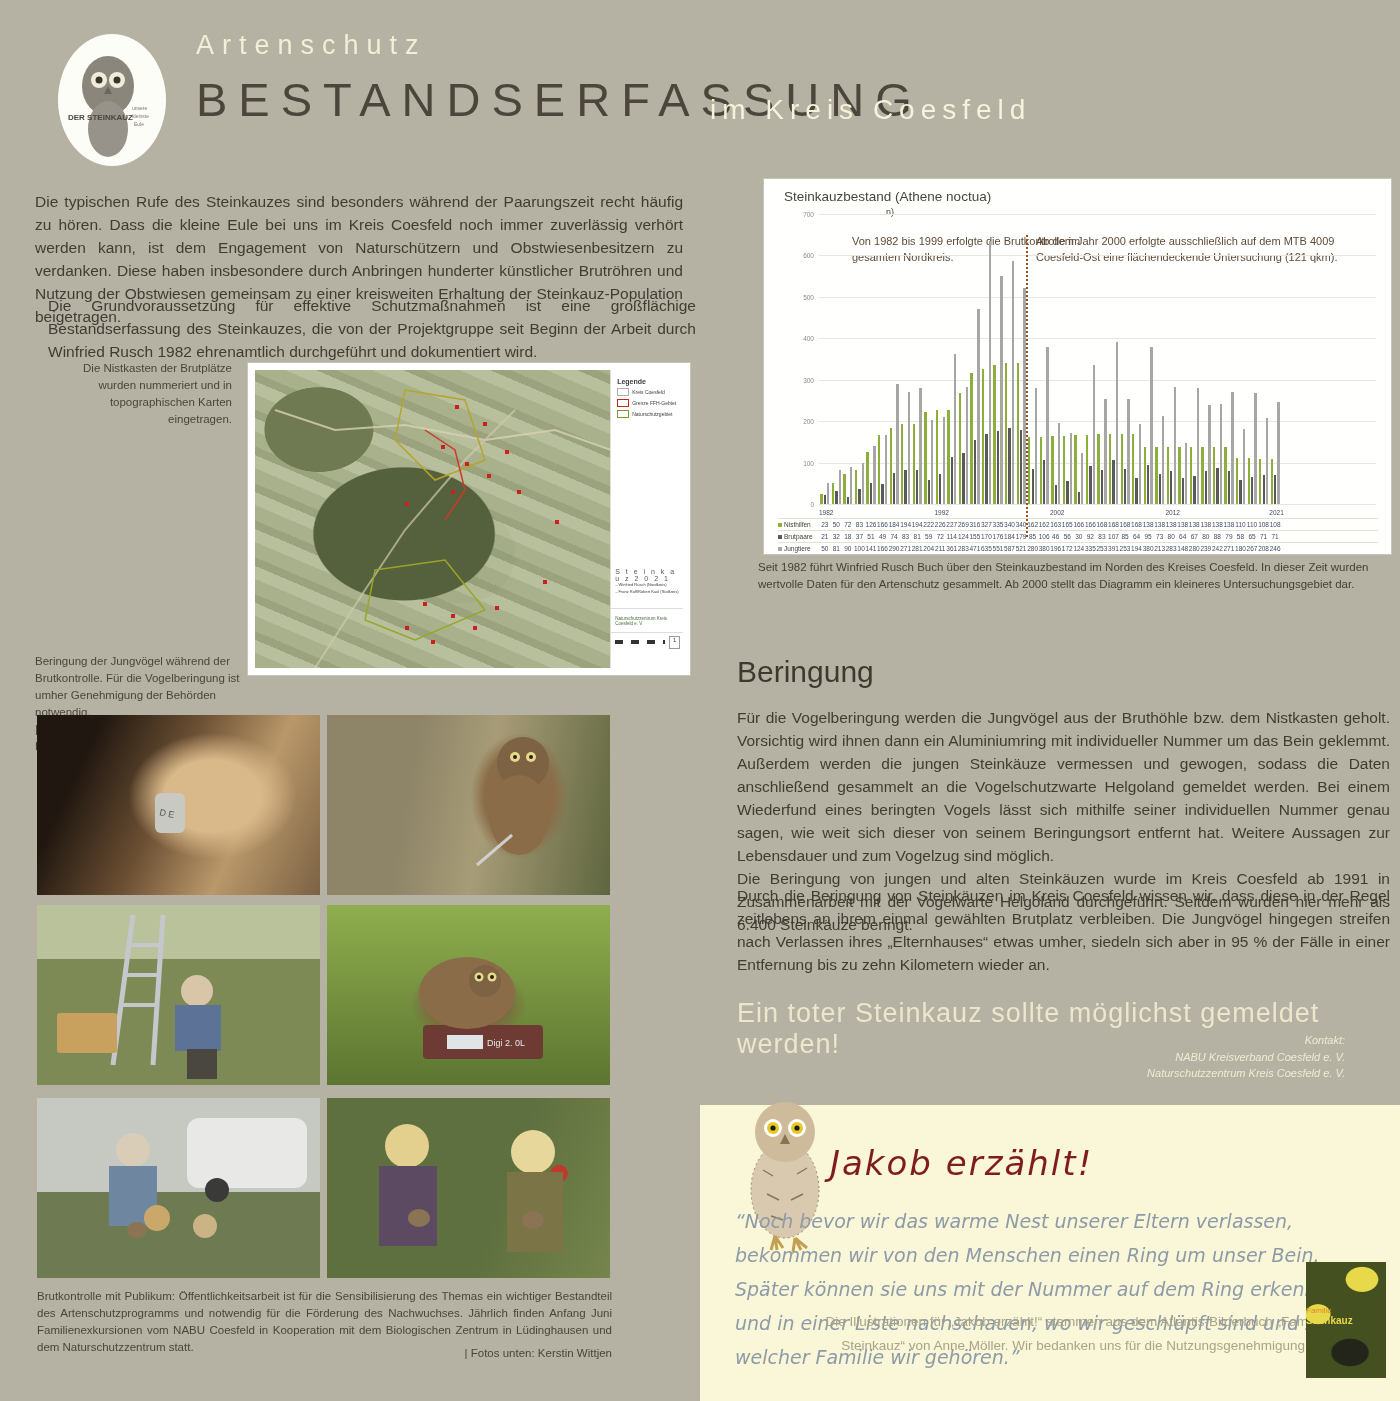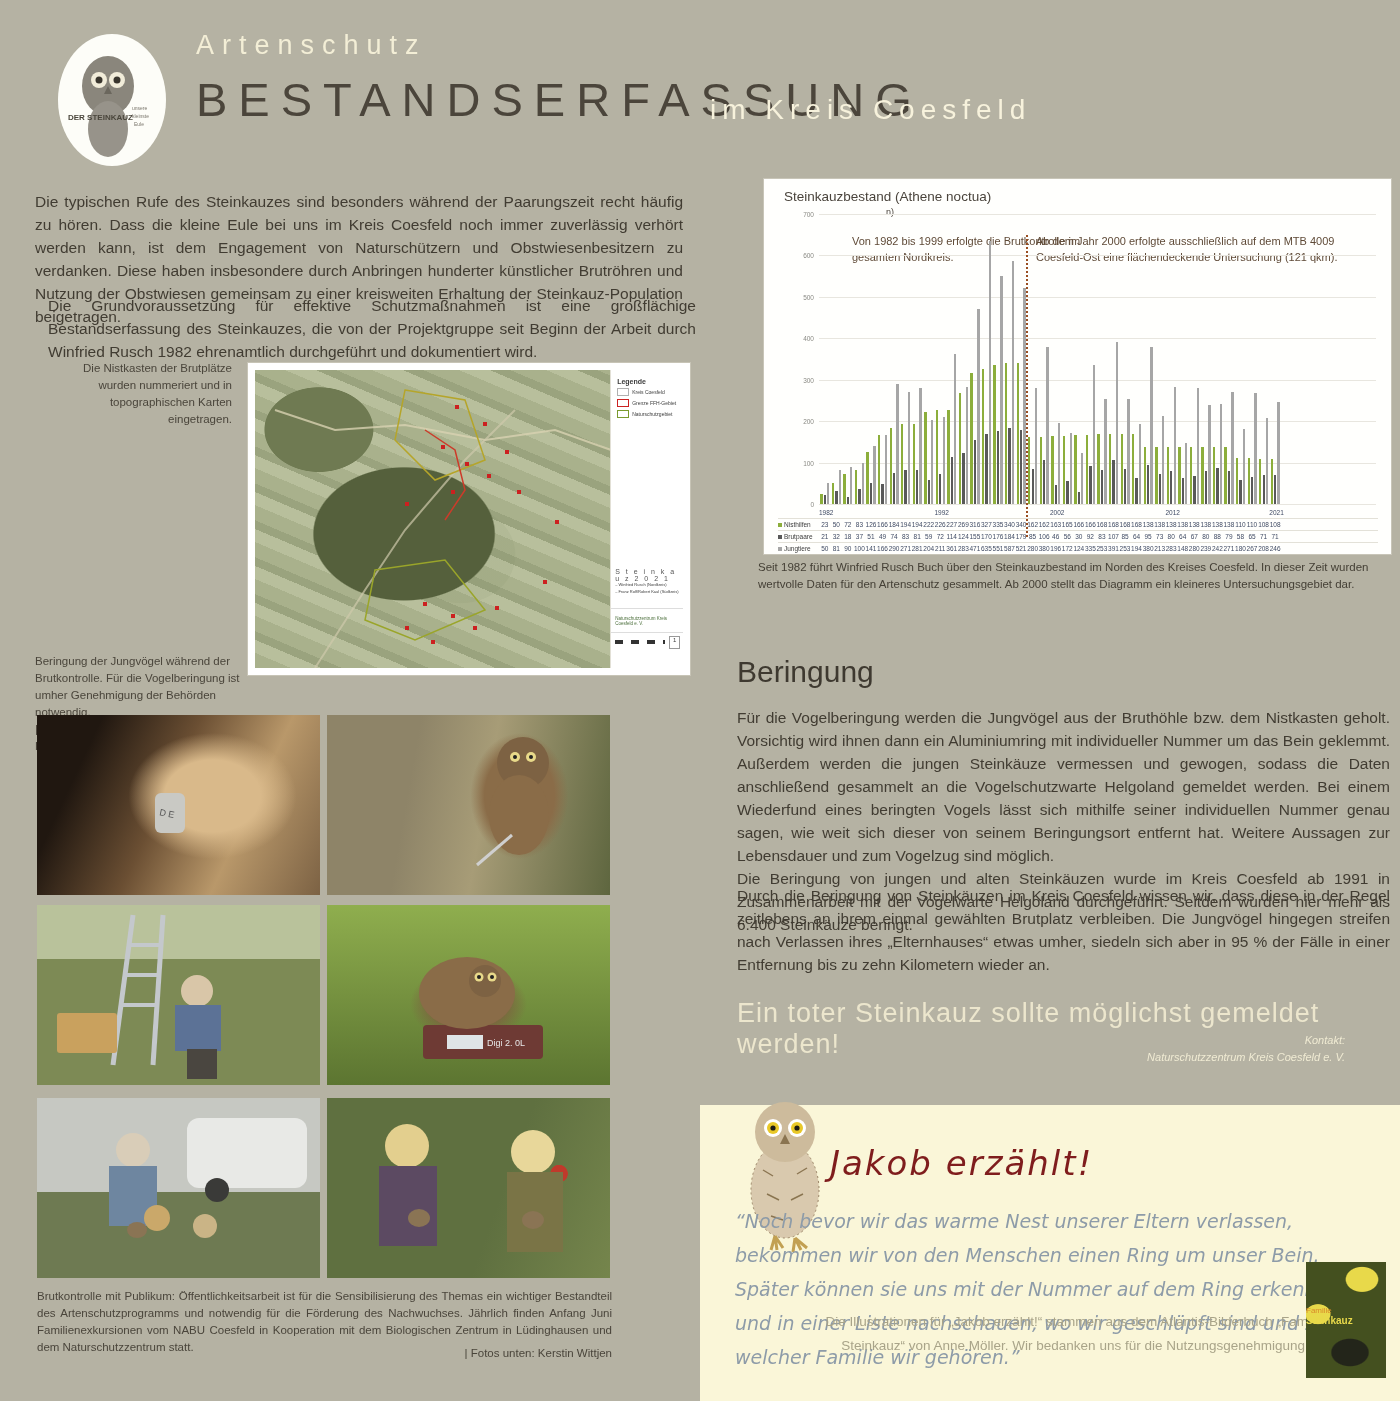--- a/index.html
+++ b/index.html
@@ -563,20 +563,21 @@
 
   <div class="abs" id="ber-h">Beringung</div>
   <div class="abs bodytext" id="ber-p1">
     <div>Für die Vogelberingung werden die Jungvögel aus der Bruthöhle bzw. dem Nistkasten geholt. Vorsichtig wird ihnen dann ein Aluminiumring mit individueller Nummer um das Bein geklemmt. Außerdem werden die jungen Steinkäuze vermessen und gewogen, sodass die Daten anschließend gesammelt an die Vogelschutzwarte Helgoland gemeldet werden. Bei einem Wiederfund eines beringten Vogels lässt sich mithilfe seiner individuellen Nummer genau sagen, wie weit sich dieser von seinem Beringungsort entfernt hat. Weitere Aussagen zur Lebensdauer und zum Vogelzug sind möglich.</div>
     <div>Die Beringung von jungen und alten Steinkäuzen wurde im Kreis Coesfeld ab 1991 in Zusammenarbeit mit der Vogelwarte Helgoland durchgeführt. Seitdem wurden hier mehr als 6.400 Steinkäuze beringt.</div>
   </div>
   <div class="abs bodytext" id="ber-p3">Durch die Beringung von Steinkäuzen im Kreis Coesfeld wissen wir, dass diese in der Regel zeitlebens an ihrem einmal gewählten Brutplatz verbleiben. Die Jungvögel hingegen streifen nach Verlassen ihres „Elternhauses“ etwas umher, siedeln sich aber in 95 % der Fälle in einer Entfernung bis zu zehn Kilometern wieder an.</div>
   <div class="abs" id="callout">Ein toter Steinkauz sollte möglichst gemeldet werden!</div>
   <div class="abs" id="contact">
     <div>Kontakt:</div>
+    <div>NABU Kreisverband Coesfeld e. V.</div>
     <div>Naturschutzzentrum Kreis Coesfeld e. V.</div>
   </div>
 
   <div class="abs" id="cream"></div>
   <div class="abs" id="jakob-owl">
     <svg width="104" height="180" viewBox="0 0 104 180">
       <ellipse cx="52" cy="100" rx="34" ry="48" fill="#d9c9ae"></ellipse>
       <ellipse cx="52" cy="100" rx="34" ry="48" fill="none" stroke="#9a8466" stroke-width="1" stroke-dasharray="2 3"></ellipse>
       <circle cx="52" cy="42" r="30" fill="#cdbb9c"></circle>
       <circle cx="40" cy="38" r="9" fill="#fff"></circle>

